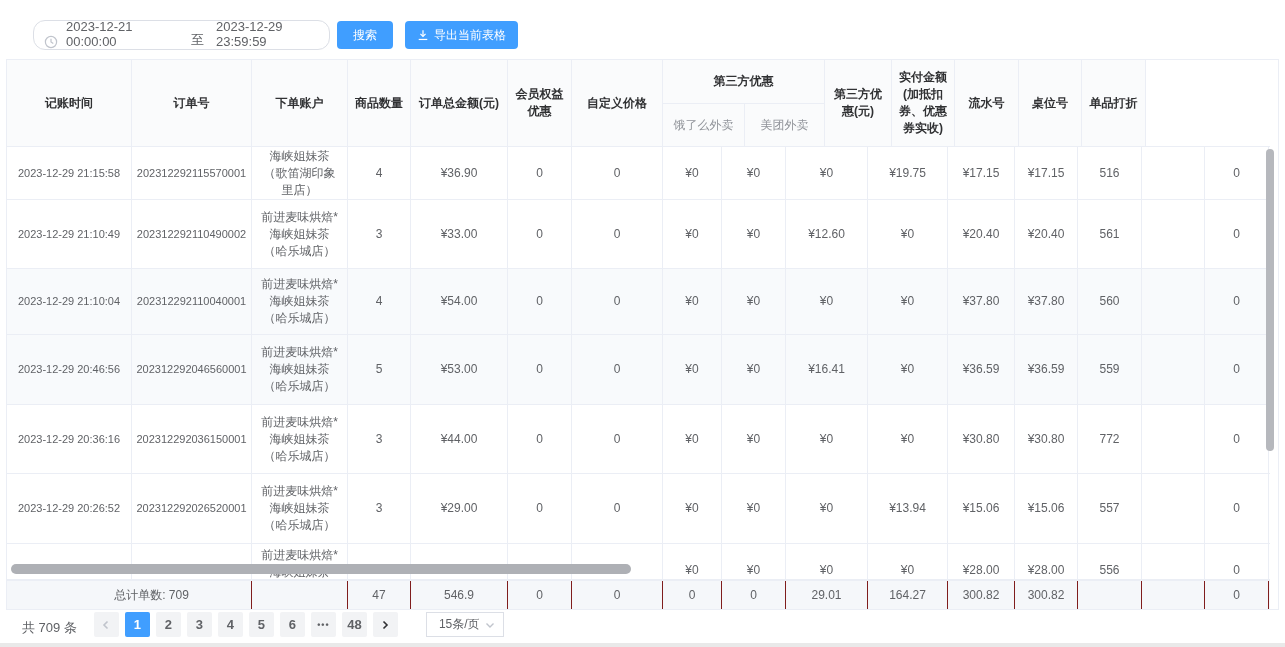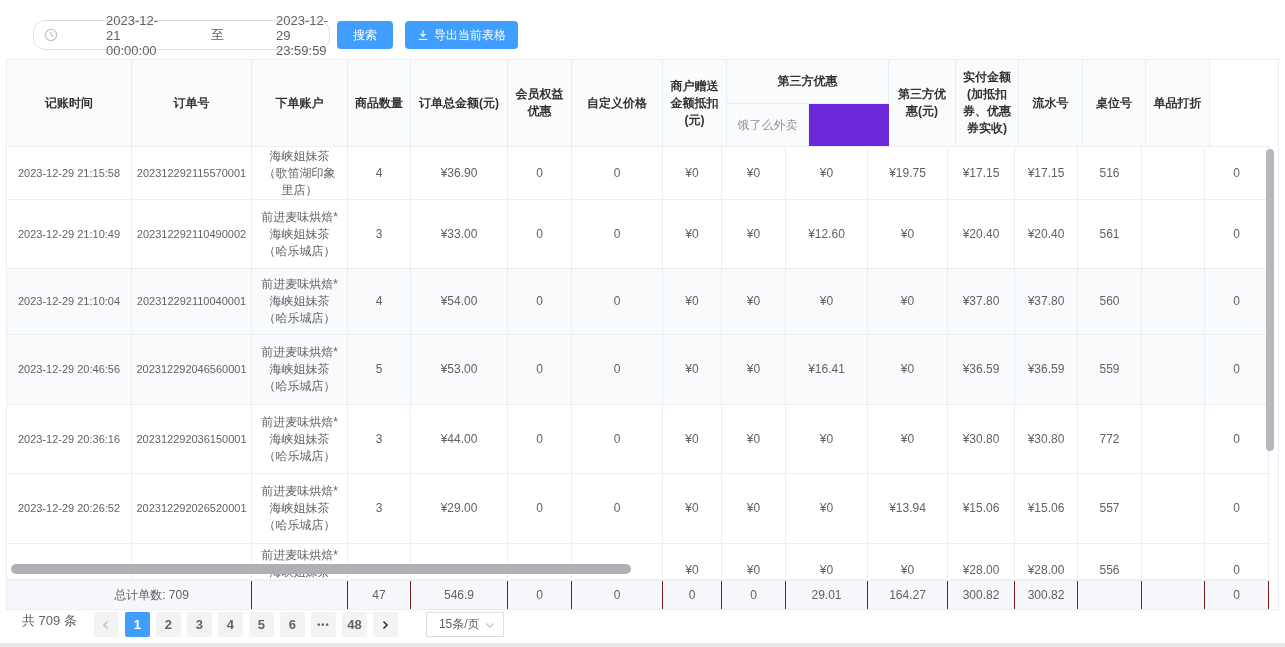--- a/index.html
+++ b/index.html
@@ -2,21 +2,21 @@
 <html><head>
 <meta charset="utf-8">
 <style>
   * { margin:0; padding:0; box-sizing:border-box; }
   html,body { width:1285px; height:647px; background:#fff; overflow:hidden;
     font-family:"Liberation Sans","DejaVu Sans",sans-serif; color:#606266; }
 
   
   .topbar { position:absolute; left:33px; top:20px; display:flex; align-items:center; }
   .daterange { width:297px; height:30px; border:1px solid #dcdfe6; border-radius:12px;
-    display:flex; align-items:center; background:#fff; font-size:13px; color:#606266;gap:40px; }
+    display:flex; align-items:flex-end; background:#fff; font-size:13px; color:#606266; }
   .daterange .clock { margin:0 8px 0 10px; display:flex; }
   .daterange .sep { margin:0 12px; color:#606266; }
   .btn { height:28px; border:none; border-radius:4px; background:#409eff; color:#fff;
     font-size:12px; display:flex; align-items:center; justify-content:center; cursor:pointer;
     font-family:inherit; }
   .btn-search { width:56px; margin-left:7px; }
   .btn-export { margin-left:12px; padding:0 12px; }
   .btn-export svg { margin-right:5px; }
 
   
@@ -58,21 +58,21 @@
   .scell { border-right:1px solid #7f1d1d; display:flex; align-items:center;
     justify-content:center; font-size:12px; color:#606266; }
   .scell.slabel { width:245px; padding-left:45px; }
 
   .hthumb { position:absolute; left:4px; bottom:35px; width:620px; height:10px;
     border-radius:5px; background:#aeb0b5; }
   .vthumb { position:absolute; right:4px; top:89px; width:8px; height:302px;
     border-radius:4px; background:#b6b8bd; }
 
   
-  .pager { position:absolute; left:22px; top:612px; display:flex; align-items:flex-start;
+  .pager { position:absolute; left:22px; top:612px; display:flex; align-items:flex-end;
     font-size:13px; color:#606266; }
   .pager .total { margin-right:14px; }
   .pbtn { min-width:25px; height:25px; margin:0 3px; border-radius:2px; background:#f2f3f5;
     display:flex; align-items:center; justify-content:center; font-size:13px;
     font-weight:600; color:#606266; cursor:pointer; }
   .pbtn.active { background:#409eff; color:#fff; }
   .pbtn.disabled svg { stroke:#c0c4cc; }
   .pbtn svg { stroke:#303133; }
   .psel { margin-left:25px; width:78px; height:25px; border:1px solid #dcdfe6;
     border-radius:0; background:#fff; display:flex; align-items:center;
@@ -111,25 +111,25 @@
 <div class="tablebox">
   <div class="tw">
     <div class="thead">
       <div class="hcell w1">记账时间</div>
       <div class="hcell w2">订单号</div>
       <div class="hcell w3">下单账户</div>
       <div class="hcell w4">商品数量</div>
       <div class="hcell w5">订单总金额(元)</div>
       <div class="hcell w6">会员权益优惠</div>
       <div class="hcell w7">自定义价格</div>
-      <div class="hcell w9">商户赠送金额抵扣(元)</div>
       <div class="hgroup wgroup">
         <div class="gcell-top">第三方优惠</div>
         <div class="gsubs">
           <div class="gcell-sub w10">饿了么外卖</div>
+          <div class="gcell-sub w11">美团外卖</div>
         </div>
       </div>
       <div class="hcell w12">第三方优惠(元)</div>
       <div class="hcell w13">实付金额(加抵扣券、优惠券实收)</div>
       <div class="hcell w14">流水号</div>
       <div class="hcell w15">桌位号</div>
       <div class="hcell w16">单品打折</div>
     </div>
 
     <div id="tbody">

